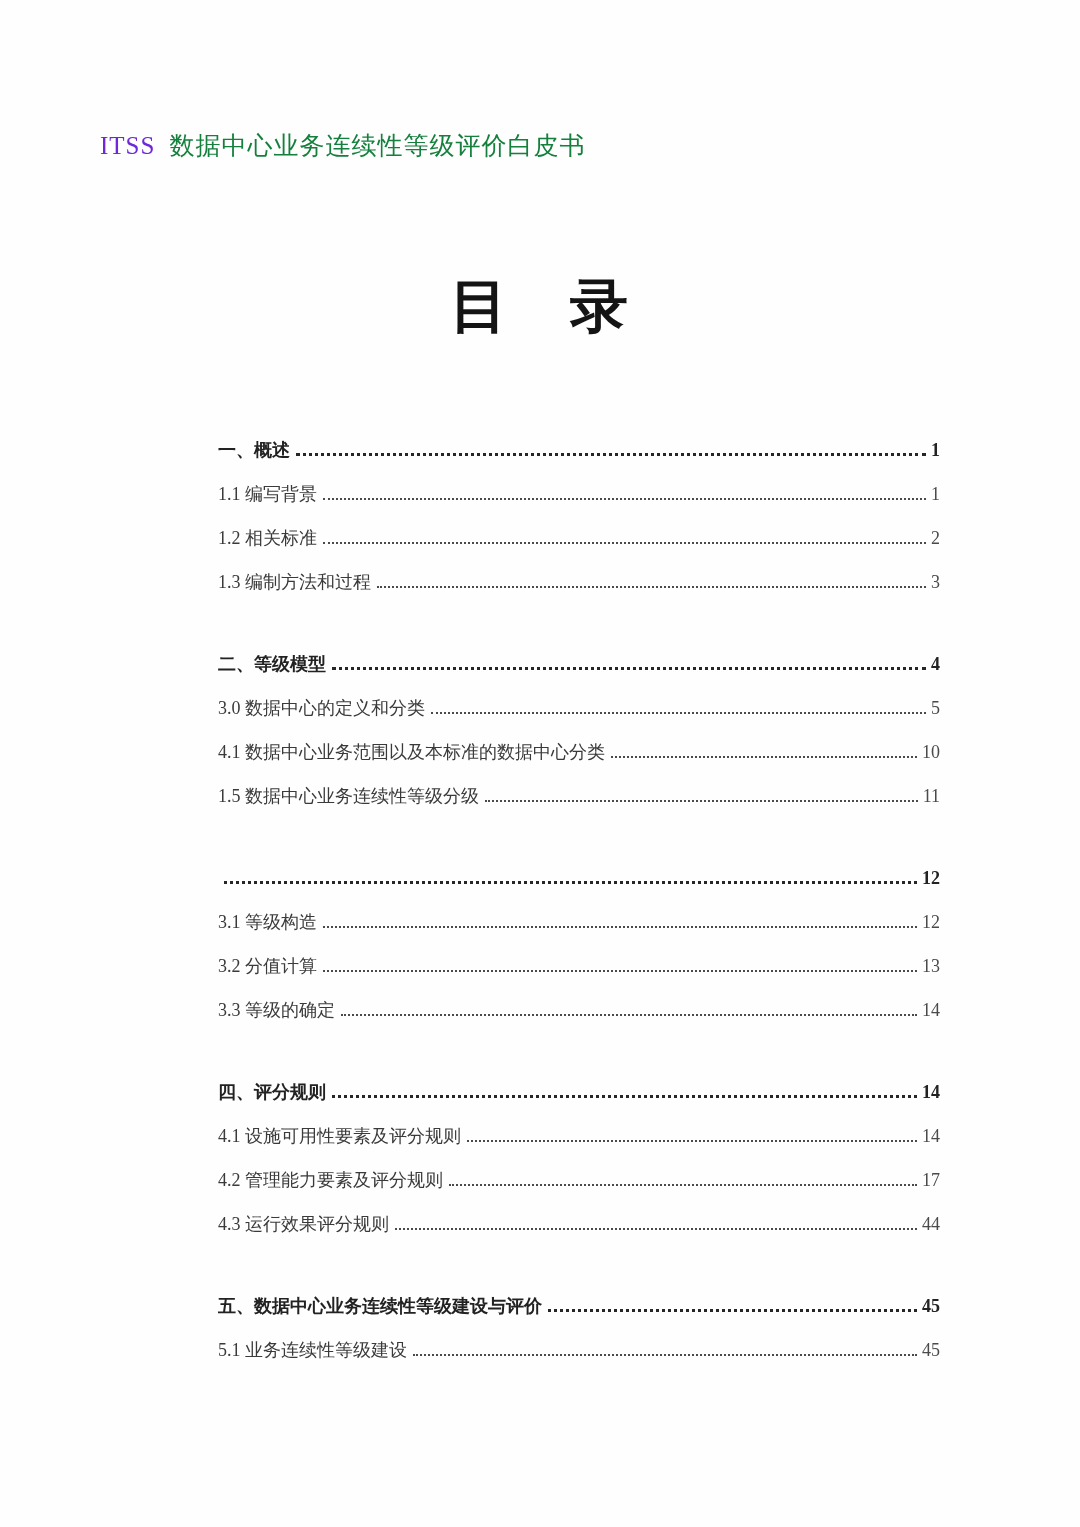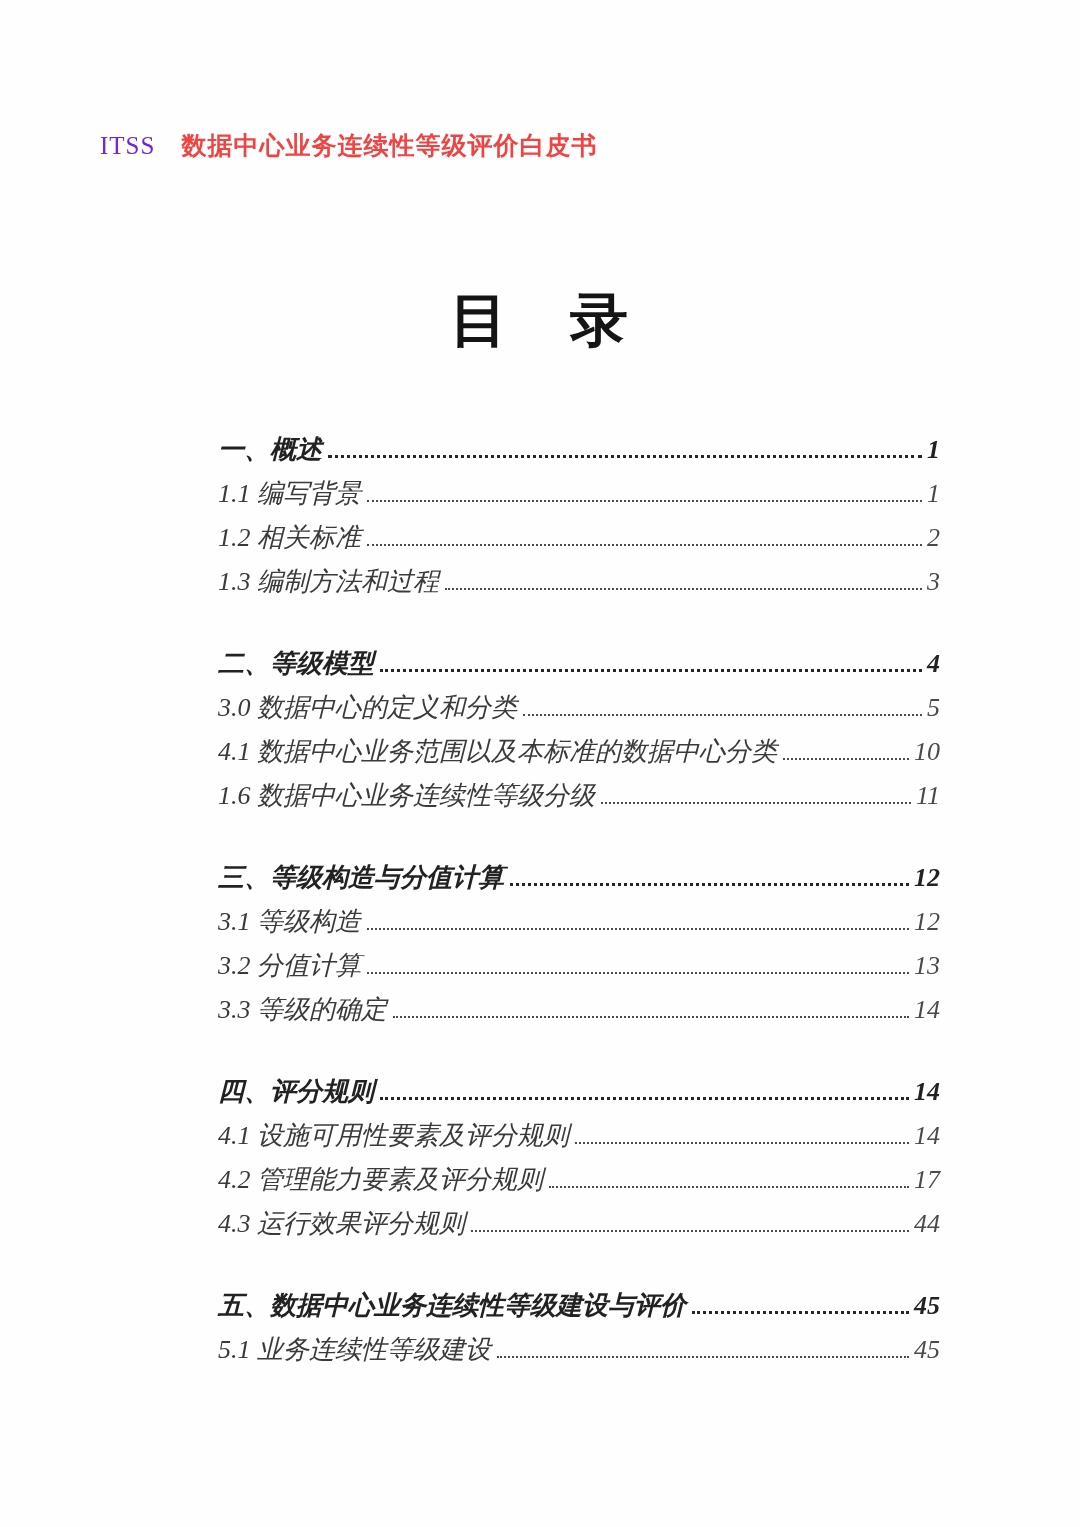--- a/index.html
+++ b/index.html
@@ -21,27 +21,26 @@
     top: 130px;
     font-size: 25px;
     line-height: 32px;
     letter-spacing: 1px;
     white-space: nowrap;
   }
   .brand {
     color: #6d28d9;
   }
   .doc-title {
-    color: #ef4444;
-    margin-left: 26px;
-    font-weight: bold;
+    color: #15803d;
+    margin-left: 14px;
   }
   .toc-title {
     position: absolute;
-    top: 282px;
+    top: 268px;
     left: 0;
     right: 0;
     margin: 0;
     text-align: center;
     font-size: 58px;
     font-weight: bold;
     color: #141414;
     letter-spacing: 2px;
   }
   .toc {
@@ -54,23 +53,22 @@
     margin-top: 38px;
   }
   .toc-section:first-child {
     margin-top: 0;
   }
   .toc-row {
     display: flex;
     align-items: baseline;
     height: 44px;
     line-height: 44px;
-    font-size: 26px;
+    font-size: 18px;
     color: #3a3a3a;
-    font-style: italic;
   }
   .toc-row.heading {
     font-weight: bold;
     color: #222222;
   }
   .toc-row .label {
     white-space: nowrap;
   }
   .toc-row .dots {
     flex: 1;
@@ -133,28 +131,27 @@
     <span class="label">3.0 数据中心的定义和分类</span>
     <span class="dots"></span>
     <span class="page-num">5</span>
   </div>
         <div class="toc-row item">
     <span class="label">4.1 数据中心业务范围以及本标准的数据中心分类</span>
     <span class="dots"></span>
     <span class="page-num">10</span>
   </div>
         <div class="toc-row item">
-    <span class="label">1.6 数据中心业务连续性等级分级</span>
+    <span class="label">1.5 数据中心业务连续性等级分级</span>
     <span class="dots"></span>
     <span class="page-num">11</span>
   </div>
       </div>
       <div class="toc-section">
         <div class="toc-row heading">
-    <span class="label">三、等级构造与分值计算</span>
     <span class="dots"></span>
     <span class="page-num">12</span>
   </div>
         <div class="toc-row item">
     <span class="label">3.1 等级构造</span>
     <span class="dots"></span>
     <span class="page-num">12</span>
   </div>
         <div class="toc-row item">
     <span class="label">3.2 分值计算</span>

